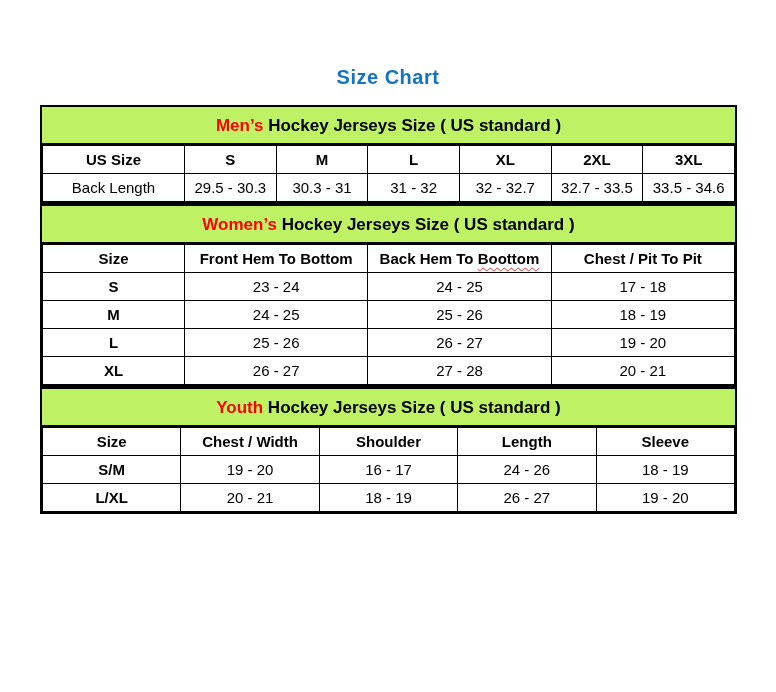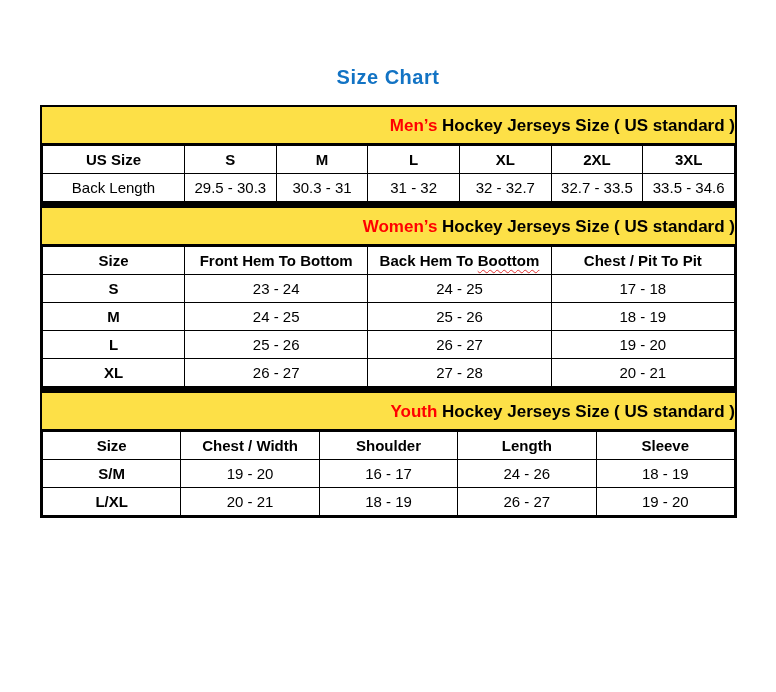--- a/index.html
+++ b/index.html
@@ -23,29 +23,29 @@
     letter-spacing: 0.5px;
   }
 
   .chart {
     width: 693px;
     margin-left: 40px;
     border: 2px solid #000000;
   }
 
   .band {
-    background: #fde047;
-    text-align: right;
+    background: #bef264;
+    text-align: center;
     font-weight: bold;
     font-size: 17px;
     line-height: 19px;
     padding: 9px 0 8px 0;
     border-bottom: 2px solid #000000;
   }
-  .band.mid { border-top: 6px solid #000000; }
+  .band.mid { border-top: 4px solid #000000; }
   .band .accent { color: #ff0000; }
 
   table.tbl {
     width: 100%;
     border-collapse: collapse;
     table-layout: fixed;
   }
   .tbl th, .tbl td {
     border: 1px solid #000000;
     text-align: center;

